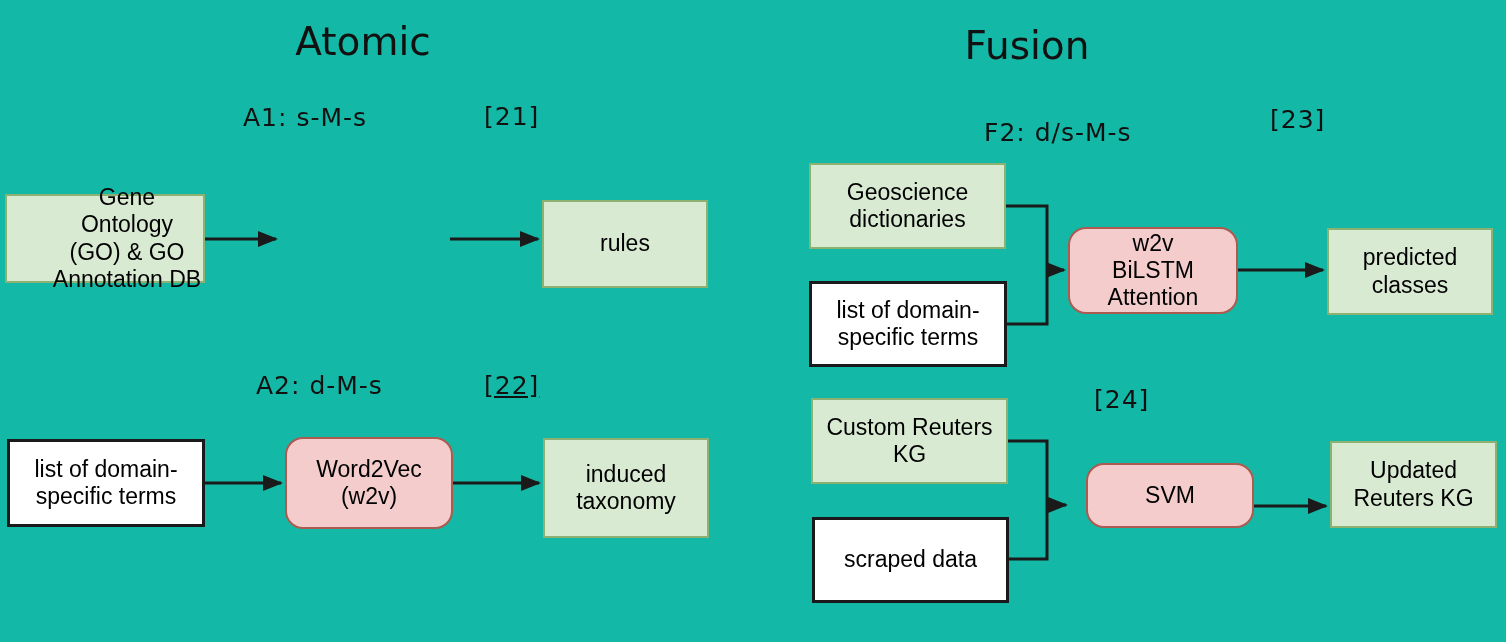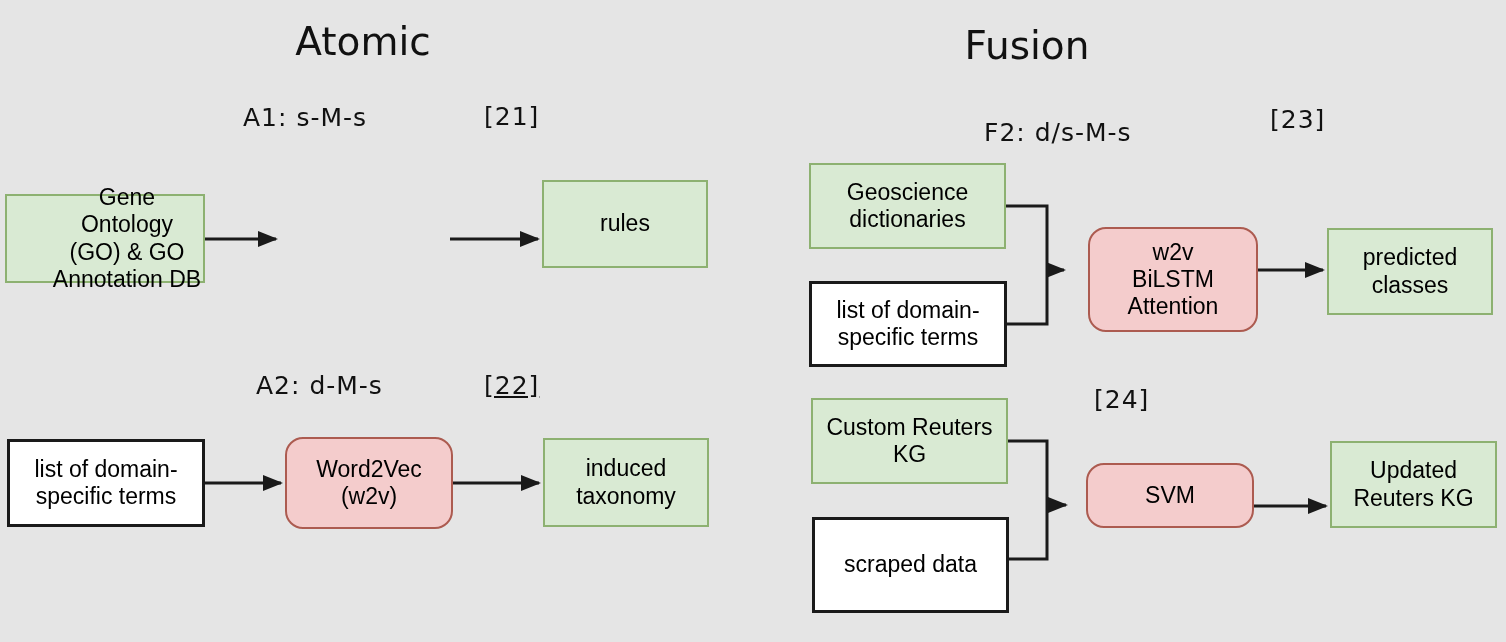--- a/index.html
+++ b/index.html
@@ -1,19 +1,19 @@
 <!DOCTYPE html>
 <html><head>
 <meta charset="utf-8">
 <style>
   html,body{margin:0;padding:0;background:#ffffff;}
   #canvas{
     position:relative;
     width:1506px;height:642px;
-    background:#e5e5e5;
+    background:#14b8a6;
     font-family:"Liberation Sans",sans-serif;
     overflow:hidden;
   }
   .section-title{
     position:absolute;
     font-family:"DejaVu Sans",sans-serif;
     font-size:39px;
     line-height:1.1;
     color:#111;
     text-align:center;
@@ -95,68 +95,68 @@
   <div class="section-title" style="left:895px;top:25px;width:264px;">Fusion</div>
 
   <div class="diagram-label" style="left:243px;top:103px;">A1: s-M-s</div>
   <div class="diagram-label" style="left:484px;top:102px;">[21]</div>
 
   <div class="node green" style="left:5px;top:194px;width:200px;height:89px;padding-left:44px;">
     <span>Gene Ontology
 (GO) &amp; GO
 Annotation DB</span>
   </div>
-  <div class="node green" style="left:542px;top:180px;width:166px;height:88px;">
+  <div class="node green" style="left:542px;top:200px;width:166px;height:88px;">
     <span>rules</span>
   </div>
 
   <div class="diagram-label" style="left:256px;top:371px;">A2: d-M-s</div>
   <div class="diagram-label" style="left:484px;top:371px;text-decoration:underline;">[22]</div>
 
   <div class="node plain" style="left:7px;top:439px;width:198px;height:88px;">
     <span>list of domain-
 specific terms</span>
   </div>
   <div class="node red" style="left:285px;top:437px;width:168px;height:92px;">
     <span>Word2Vec
 (w2v)</span>
   </div>
-  <div class="node green" style="left:543px;top:438px;width:166px;height:89px;">
+  <div class="node green" style="left:543px;top:438px;width:166px;height:100px;">
     <span>induced
 taxonomy</span>
   </div>
 
   <div class="diagram-label" style="left:984px;top:118px;">F2: d/s-M-s</div>
   <div class="diagram-label" style="left:1270px;top:105px;">[23]</div>
 
   <div class="node green" style="left:809px;top:163px;width:197px;height:86px;">
     <span>Geoscience
 dictionaries</span>
   </div>
   <div class="node plain" style="left:809px;top:281px;width:198px;height:86px;">
     <span>list of domain-
 specific terms</span>
   </div>
-  <div class="node red" style="left:1068px;top:227px;width:170px;height:105px;margin-left:20px;">
+  <div class="node red" style="left:1068px;top:227px;width:170px;height:87px;">
     <span>w2v
 BiLSTM
 Attention</span>
   </div>
   <div class="node green" style="left:1327px;top:228px;width:166px;height:87px;">
     <span>predicted
 classes</span>
   </div>
 
   <div class="diagram-label" style="left:1094px;top:385px;">[24]</div>
 
   <div class="node green" style="left:811px;top:398px;width:197px;height:86px;">
     <span>Custom Reuters
 KG</span>
   </div>
-  <div class="node plain" style="left:812px;top:517px;width:197px;height:96px;">
+  <div class="node plain" style="left:812px;top:517px;width:197px;height:86px;">
     <span>scraped data</span>
   </div>
   <div class="node red" style="left:1086px;top:463px;width:168px;height:65px;">
     <span>SVM</span>
   </div>
   <div class="node green" style="left:1330px;top:441px;width:167px;height:87px;">
     <span>Updated
 Reuters KG</span>
   </div>
 

